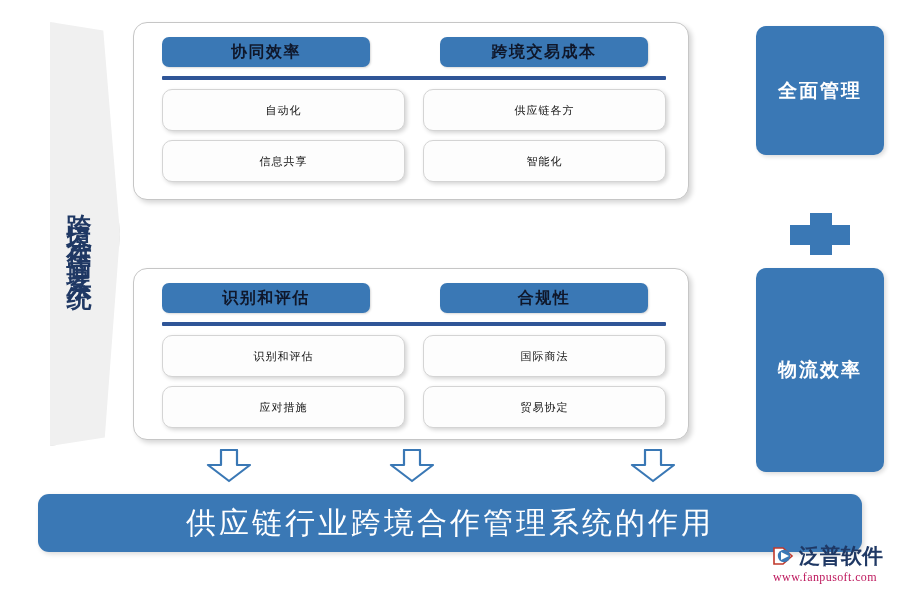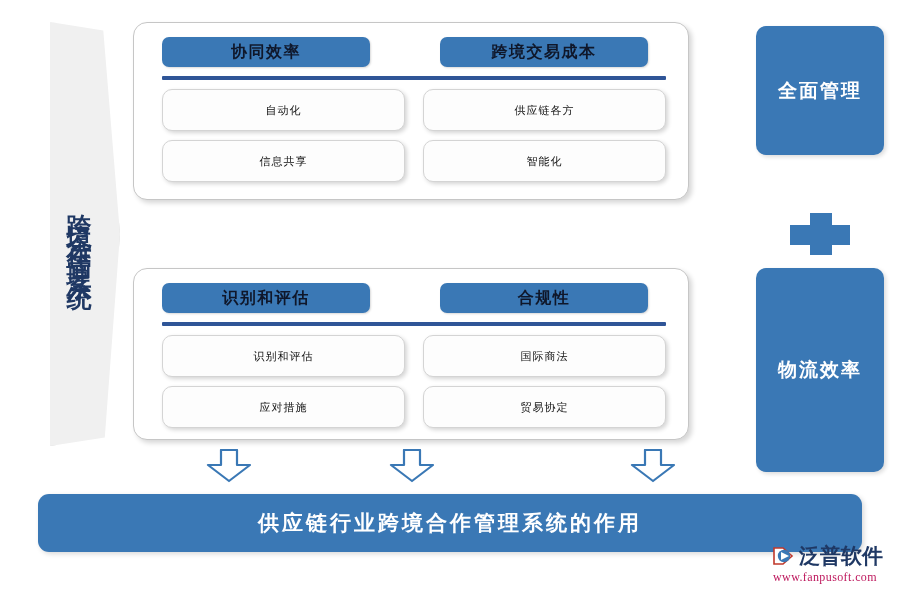--- a/index.html
+++ b/index.html
@@ -225,22 +225,22 @@
     height: 58px;
     background: #3a78b5;
     border-radius: 11px;
     display: flex;
     align-items: center;
     justify-content: center;
     box-shadow: 2px 2px 5px rgba(0,0,0,0.15);
   }
   #bottom-banner .banner-text {
     color: #ffffff;
-    font-size: 21px;
-    font-weight: bold;
+    font-size: 30px;
+    font-weight: normal;
     letter-spacing: 3px;
     font-family: "Liberation Serif", "DejaVu Serif", serif;
   }
 
   
   #brand-logo {
     position: absolute;
     left: 772px;
     top: 542px;
     width: 122px;

